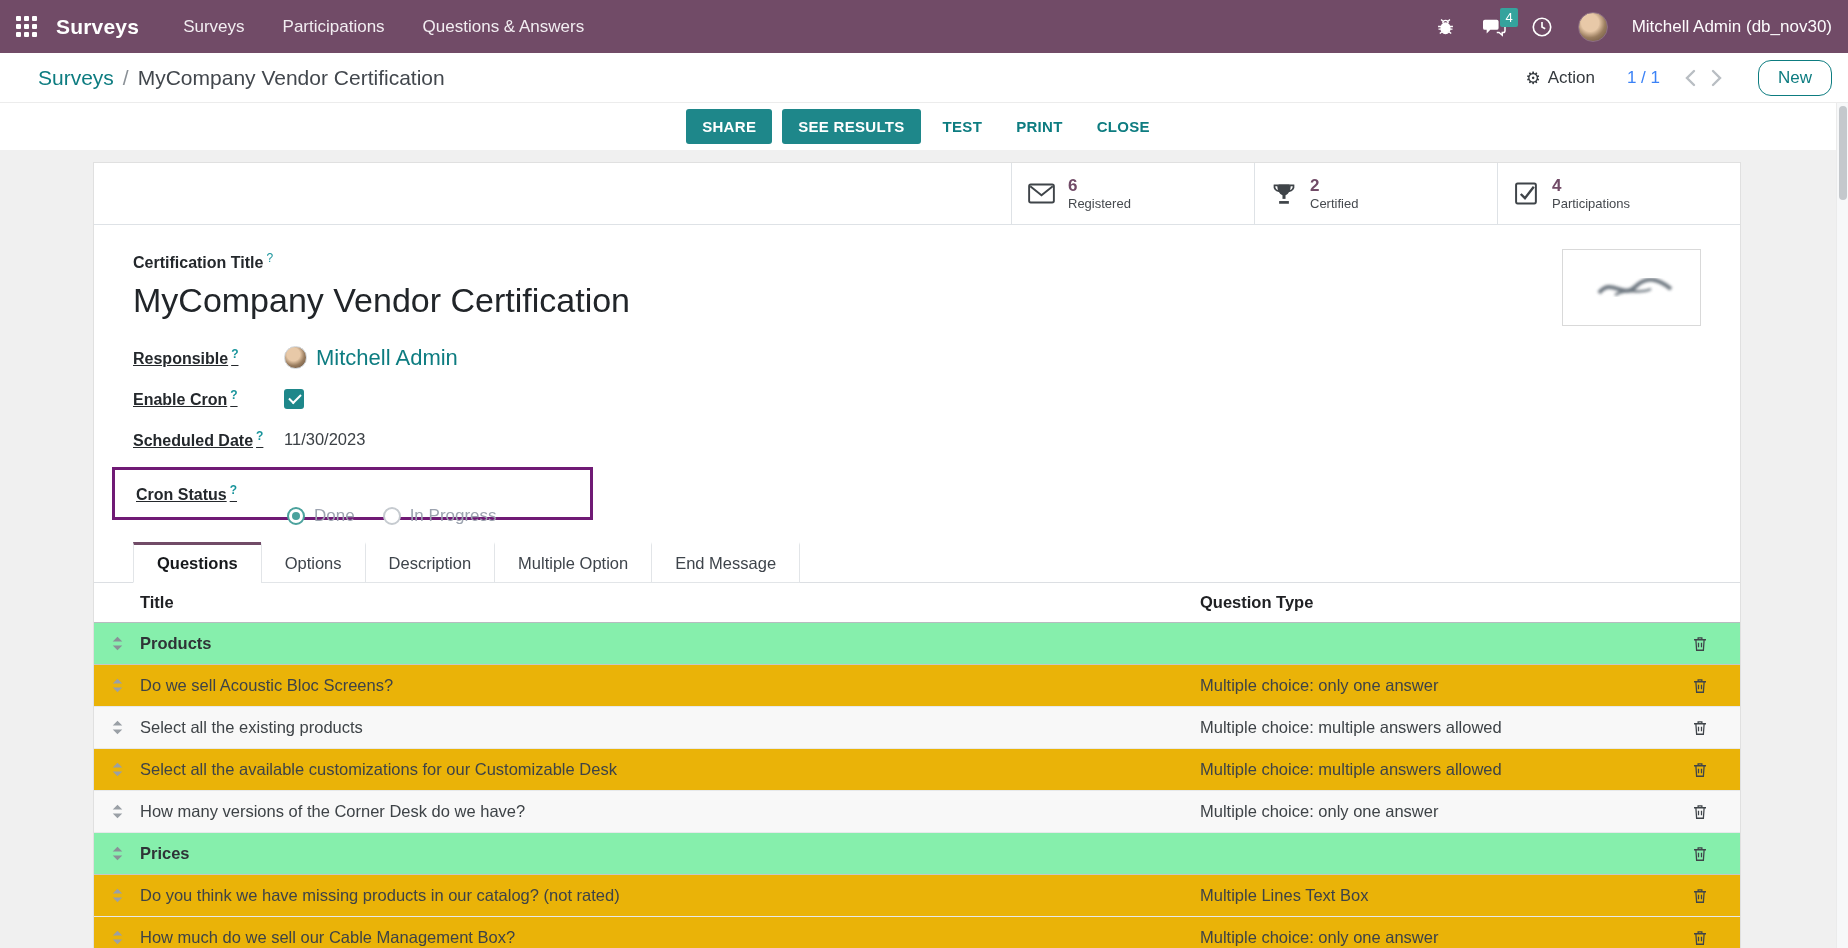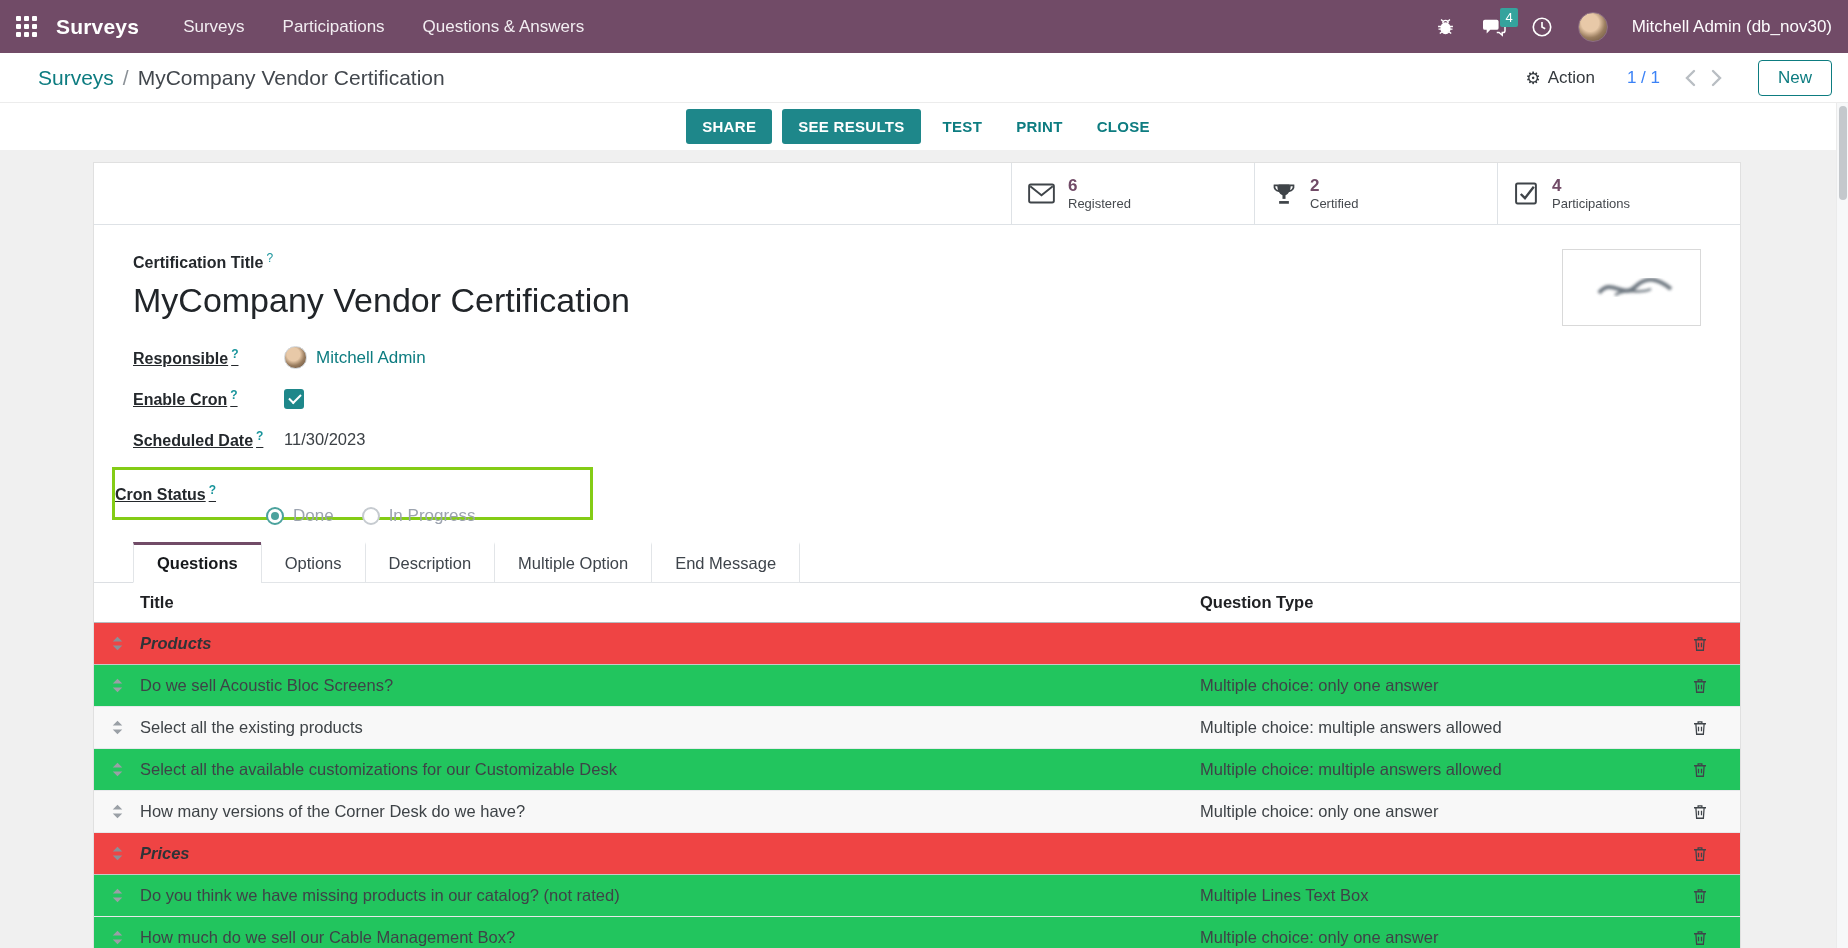--- a/index.html
+++ b/index.html
@@ -33,21 +33,21 @@
   .bc-sep { color:#8a9096; }
   .bc-current { color:#42474d; }
   .cp-right { margin-left:auto; display:flex; align-items:center; }
   .action-btn { display:flex; align-items:center; gap:7px; font-size:17px; color:#33383d;
     cursor:pointer; font-weight:500; }
   .gear { font-family:"DejaVu Sans",sans-serif; font-size:17px; }
   .pager { font-size:17px; color:#3b82f6; margin:0 18px 0 32px; }
   .chev { width:26px; height:26px; display:flex; align-items:center; justify-content:center;
     cursor:default; }
   .new-btn { margin-left:28px; background:#fff; border:1px solid #0D7C80; color:#0D7C80;
-    font-size:17px; padding:7px 19px; border-radius:4px; cursor:pointer; }
+    font-size:17px; padding:7px 19px; border-radius:13px; cursor:pointer; }
 
   
   .btn-bar { height:47px; background:#fff; display:flex; align-items:center; gap:10px;
     padding:0 38px;justify-content:center; }
   .btn-fill { background:#1E878A; color:#fff; border:none; font-size:15px; font-weight:700;
     letter-spacing:.3px; padding:9px 16px; border-radius:3px; cursor:pointer; }
   .btn-flat { background:transparent; border:none; color:#0D7C80; font-size:15px;
     font-weight:700; letter-spacing:.3px; padding:9px 12px; cursor:pointer; }
 
   
@@ -65,28 +65,28 @@
   .form-body { position:relative; padding:26px 39px 0 39px; }
   .fld-label { font-size:16px; font-weight:700; color:#24282c; }
   .help { color:#18949b; font-size:12px; vertical-align:super; margin-left:3px; cursor:help; }
   .big-title { font-size:34px; font-weight:500; color:#212529; margin:9px 0 24px 0; }
 
   .frow { display:flex; align-items:center; margin-bottom:14px; min-height:27px; }
   .frow .fld-label { width:151px; flex:none;text-decoration:underline; }
   .resp-avatar { width:23px; height:23px; border-radius:50%; margin-right:9px;
     background:radial-gradient(circle at 40% 35%, #e8c9a8 0 35%, #9a7d5f 60%, #5f4a38 100%);
     border:1px solid #cfd4d9; }
-  .link-val { color:#0D7C80; font-size:17px; cursor:pointer; }
+  .link-val { color:#0D7C80; font-size:22px; cursor:pointer; }
   .checkbox { width:20px; height:20px; background:#1E878A; border-radius:3px; position:relative;
     cursor:pointer; }
   .checkbox::after { content:""; position:absolute; left:4.5px; top:5px; width:10px; height:5px;
     border-left:2.5px solid #fff; border-bottom:2.5px solid #fff; transform:rotate(-45deg); }
   .date-val { font-size:16.5px; color:#3c4146; }
 
-  .cron-row { border:3px solid #84cc16; width:481px; margin-left:-21px; 
+  .cron-row { border:3px solid #701a75; width:481px; margin-left:-21px; padding-left:21px;
     height:53px; display:flex; align-items:center; margin-bottom:6px; }
   .radio-group { display:flex; align-items:center; gap:28px;margin-top:44px; }
   .radio-opt { display:flex; align-items:center; gap:9px; color:#9CA3AF; font-size:17px; }
   .radio { width:18px; height:18px; border-radius:50%; border:2px solid #C6CBD0;
     background:#fff; position:relative; }
   .radio.sel { border-color:#4BA29D; }
   .radio.sel::after { content:""; position:absolute; inset:3px; border-radius:50%;
     background:#4BA29D; }
 
   .thumb-img { position:absolute; top:24px; right:39px; width:139px; height:77px;
@@ -101,23 +101,23 @@
   .tab:first-child { margin-left:0; }
   .tab.active { font-weight:700; color:#17191c; border-top:3px solid #714B67;
     border-bottom-color:#fff; }
 
   
   .ttable { width:100%; }
   .thead, .trow { display:grid; grid-template-columns:46px 1fr 460px 80px; align-items:center; }
   .thead { height:40px; font-size:16.5px; font-weight:700; color:#202124;
     border-bottom:1px solid #B7BCC0; }
   .trow { height:42px; font-size:16.5px; color:#3E4347; border-bottom:1px solid #E7E9EB;
-    cursor:pointer; background:#22c55e; }
+    cursor:pointer; background:#eab308; }
   .trow.stripe { background:#F8F8F8; }
-  .trow.section { background:#ef4444; border-bottom:1px solid #C7C7C7;font-style:italic; }
+  .trow.section { background:#86efac; border-bottom:1px solid #C7C7C7; }
   .trow.section .rt { font-weight:700; color:#2F3337; }
   .drag { display:flex; justify-content:center; cursor:grab; }
   .trash { display:flex; justify-content:center; cursor:pointer; }
 
   
   .vscroll { position:fixed; top:103px; right:0; width:12px; bottom:0; background:#F7F8F9;
     border-left:1px solid #ebebeb; }
   .vscroll .sthumb { position:absolute; top:3px; left:2px; width:8px; height:94px;
     background:#C4C8CC; border-radius:4px; cursor:pointer; }
 

